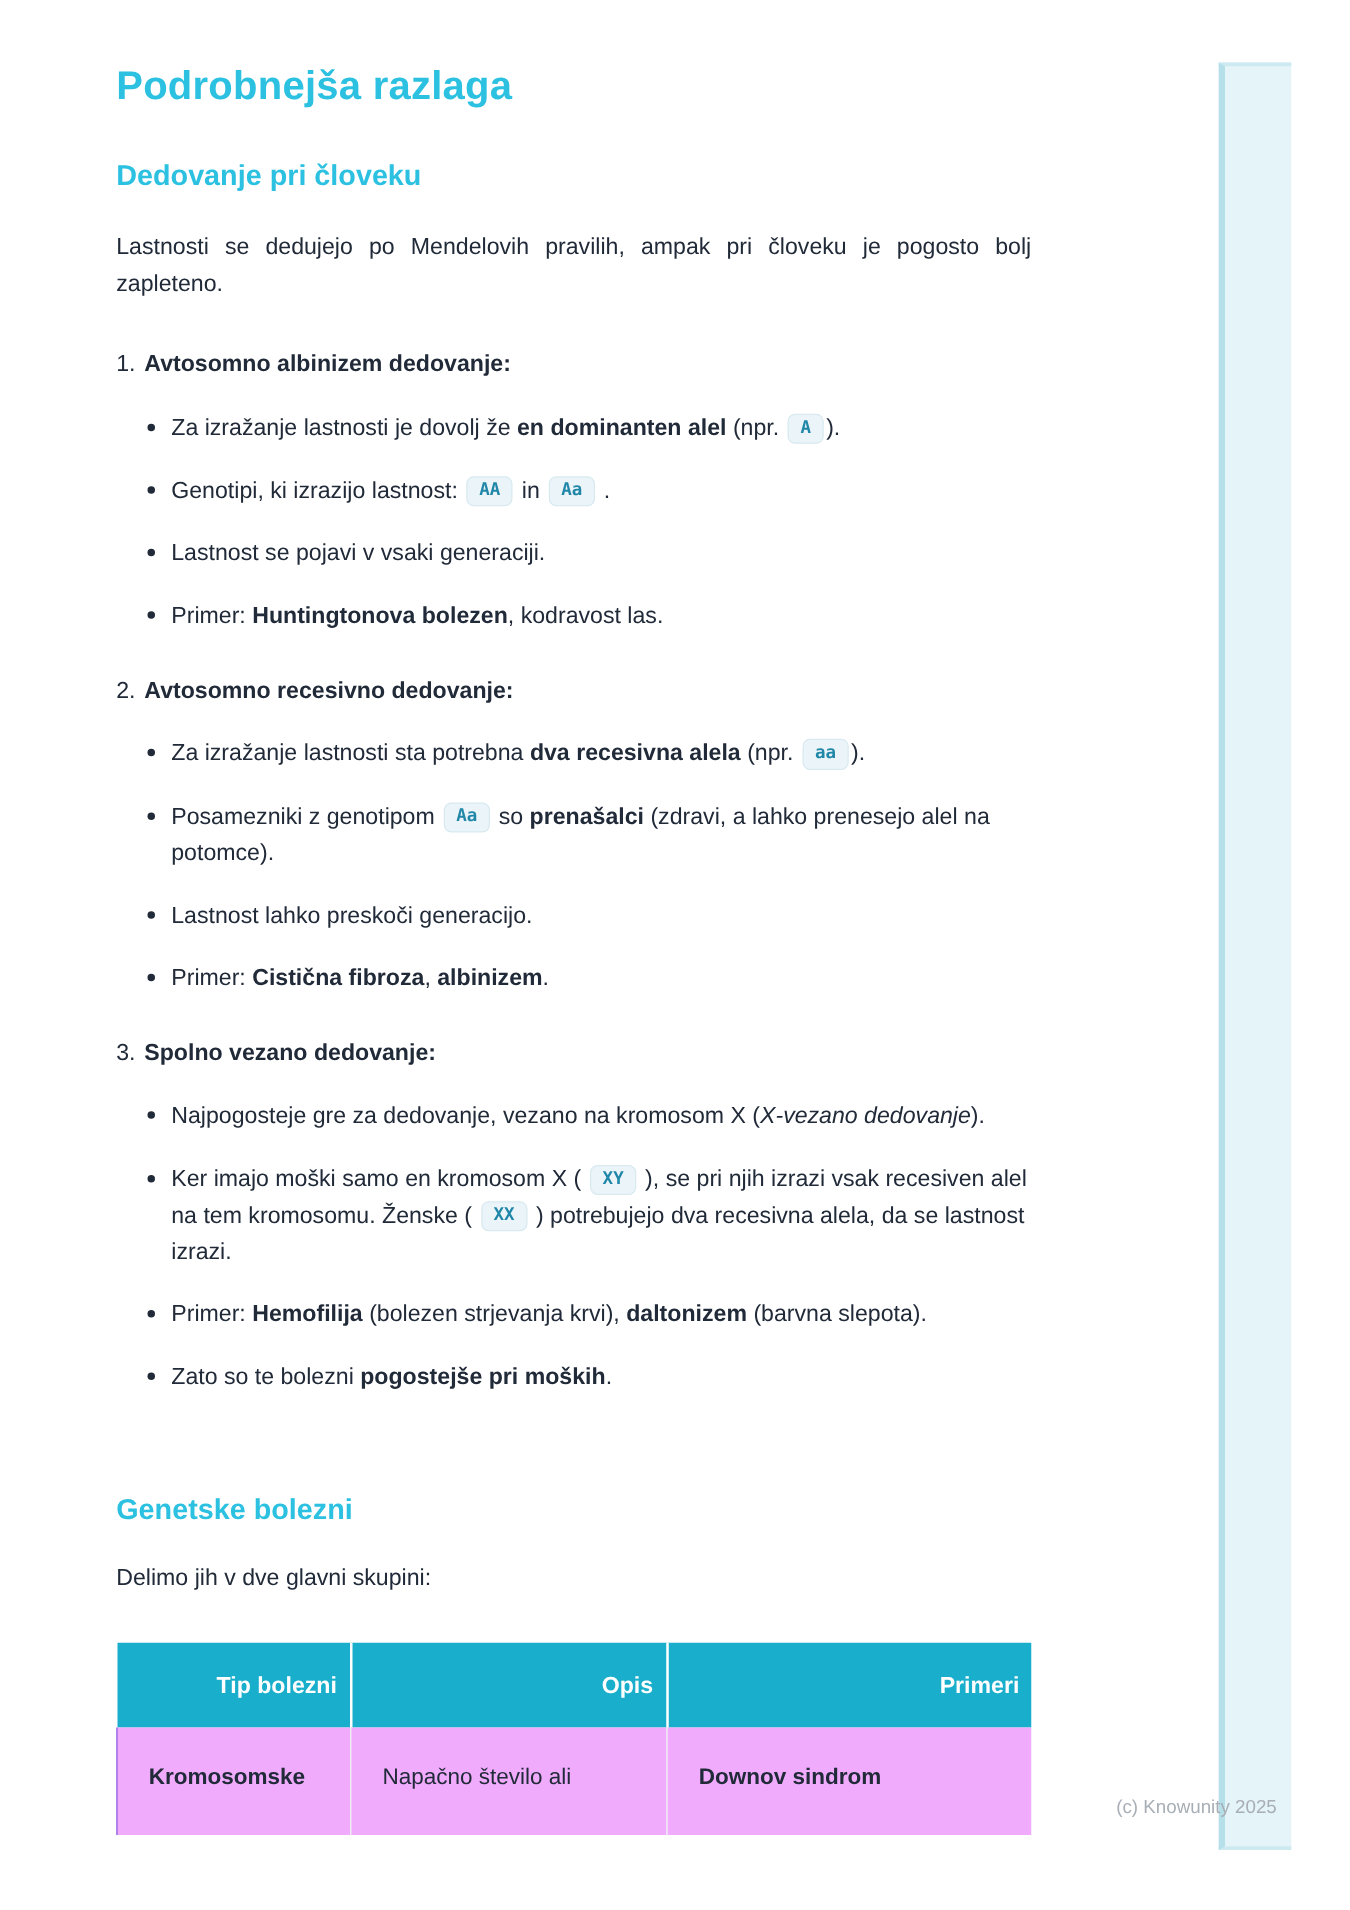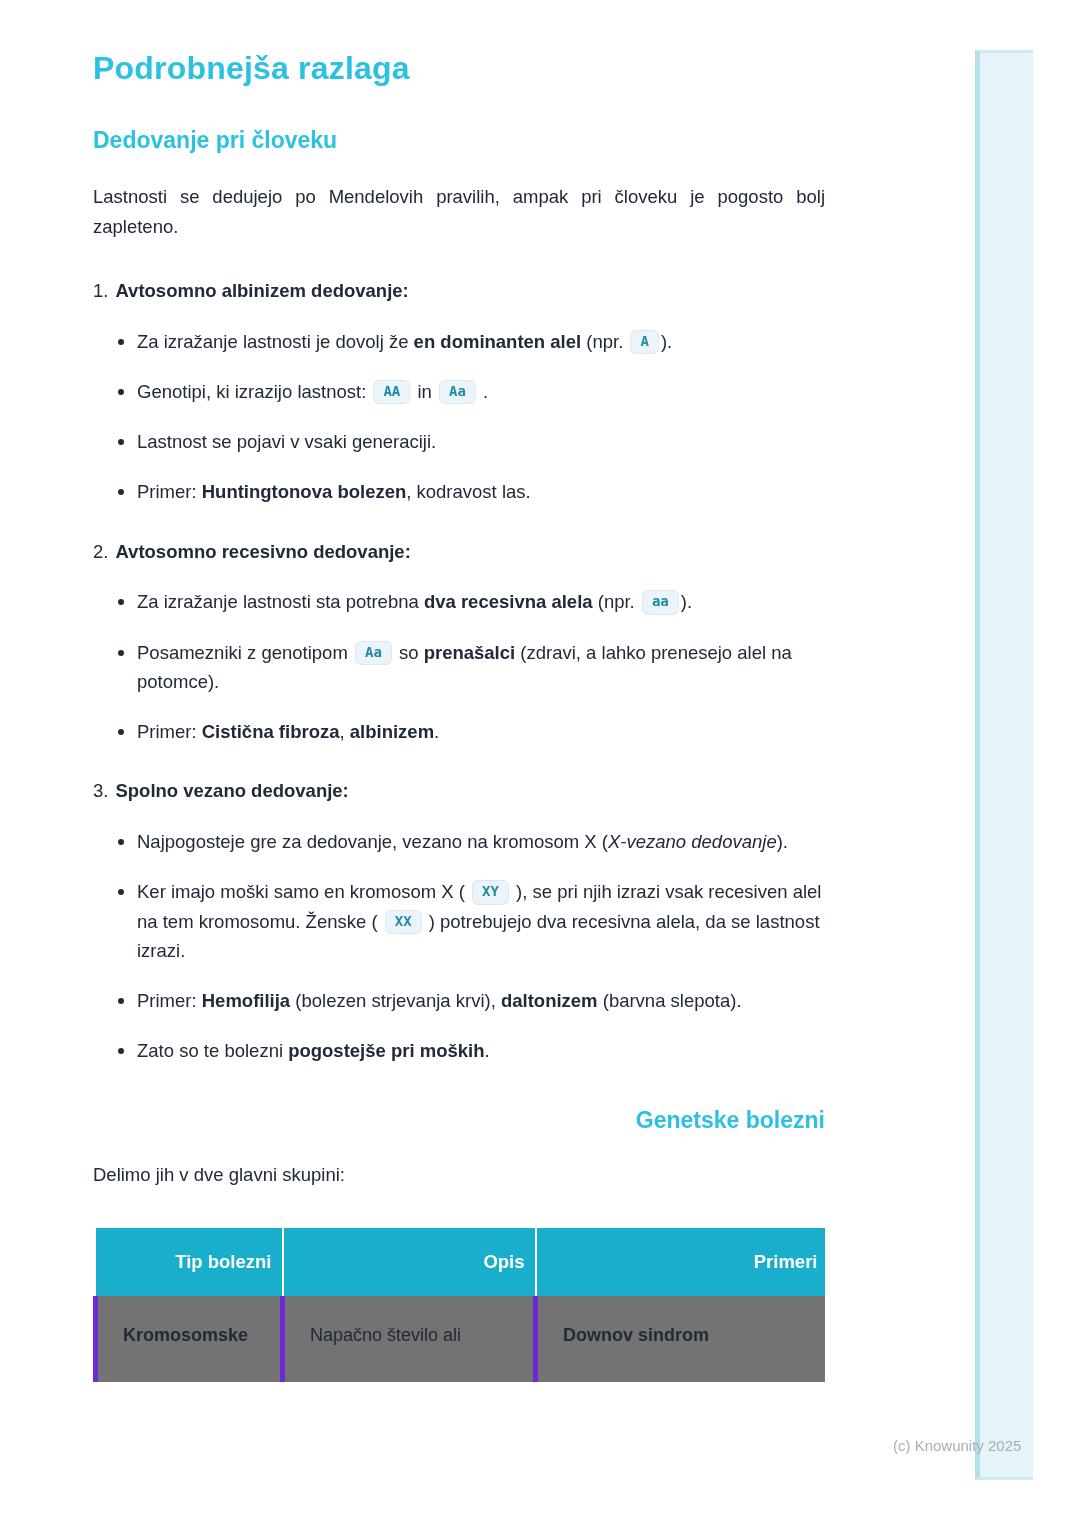--- a/index.html
+++ b/index.html
@@ -101,25 +101,25 @@
   table.dis th{
     background:#19afcc;
     color:#ffffff;
     font-size:18.5px;font-weight:bold;
     text-align:right;
     padding:23px 10px 23px 25px;
     border-left:2px solid #ffffff;
   }
   table.dis th:first-child{border-left:none;}
   table.dis td{
-    background:#737373;
+    background:#f0abfc;
     font-size:18px;
     vertical-align:top;
     padding:29px 10px 50px 25px;
-    border-left:5px solid #6d28d9;
+    border-left:1px solid #6d28d9;
     border-right:1px solid #edf0f3;
   }
   table.dis td.bold{font-weight:bold;}
   .footer-note{
     position:absolute;
     left:893px;top:1437px;
     font-size:15px;
     color:#a8aeb6;
   }
 </style>
@@ -152,39 +152,40 @@
         </ul>
       </div>
 
       <div class="num-item">
         <div class="num-head">
           <span class="num">2.</span><strong>Avtosomno recesivno dedovanje:</strong>
         </div>
         <ul class="bullets">
           <li><span>Za izražanje lastnosti sta potrebna </span><strong>dva recesivna alela</strong><span> (npr. </span><code class="badge">aa</code><span>).</span></li>
           <li><span>Posamezniki z genotipom </span><code class="badge">Aa</code><span> so </span><strong>prenašalci</strong><span> (zdravi, a lahko prenesejo alel na potomce).</span></li>
+          <li><span>Lastnost lahko preskoči generacijo.</span></li>
           <li><span>Primer: </span><strong>Cistična fibroza</strong><span>, </span><strong>albinizem</strong><span>.</span></li>
         </ul>
       </div>
 
       <div class="num-item">
         <div class="num-head">
           <span class="num">3.</span><strong>Spolno vezano dedovanje:</strong>
         </div>
         <ul class="bullets">
           <li><span>Najpogosteje gre za dedovanje, vezano na kromosom X (</span><span class="it">X-vezano dedovanje</span><span>).</span></li>
           <li><span>Ker imajo moški samo en kromosom X ( </span><code class="badge">XY</code><span> ), se pri njih izrazi vsak recesiven alel na tem kromosomu. Ženske ( </span><code class="badge">XX</code><span> ) potrebujejo dva recesivna alela, da se lastnost izrazi.</span></li>
           <li><span>Primer: </span><strong>Hemofilija</strong><span> (bolezen strjevanja krvi), </span><strong>daltonizem</strong><span> (barvna slepota).</span></li>
           <li><span>Zato so te bolezni </span><strong>pogostejše pri moških</strong><span>.</span></li>
         </ul>
       </div>
 
     </div>
 
-    <h2 class="h2" style="margin-top:42px;text-align:right;">Genetske bolezni</h2>
+    <h2 class="h2" style="margin-top:78px;">Genetske bolezni</h2>
 
     <p class="plain-p">Delimo jih v dve glavni skupini:</p>
 
     <div class="tbl-clip">
       <table class="dis">
         <colgroup>
             <col class="c1">
             <col class="c2">
             <col class="c3">
           </colgroup>

